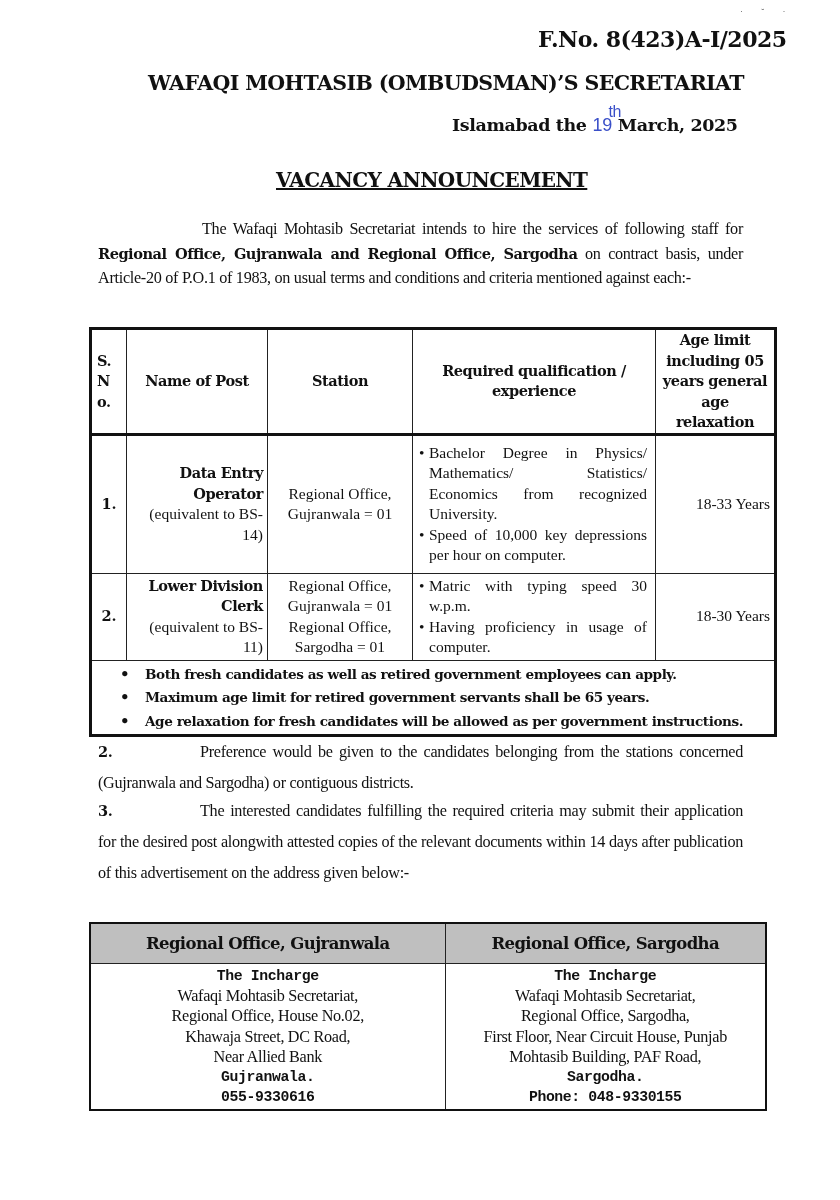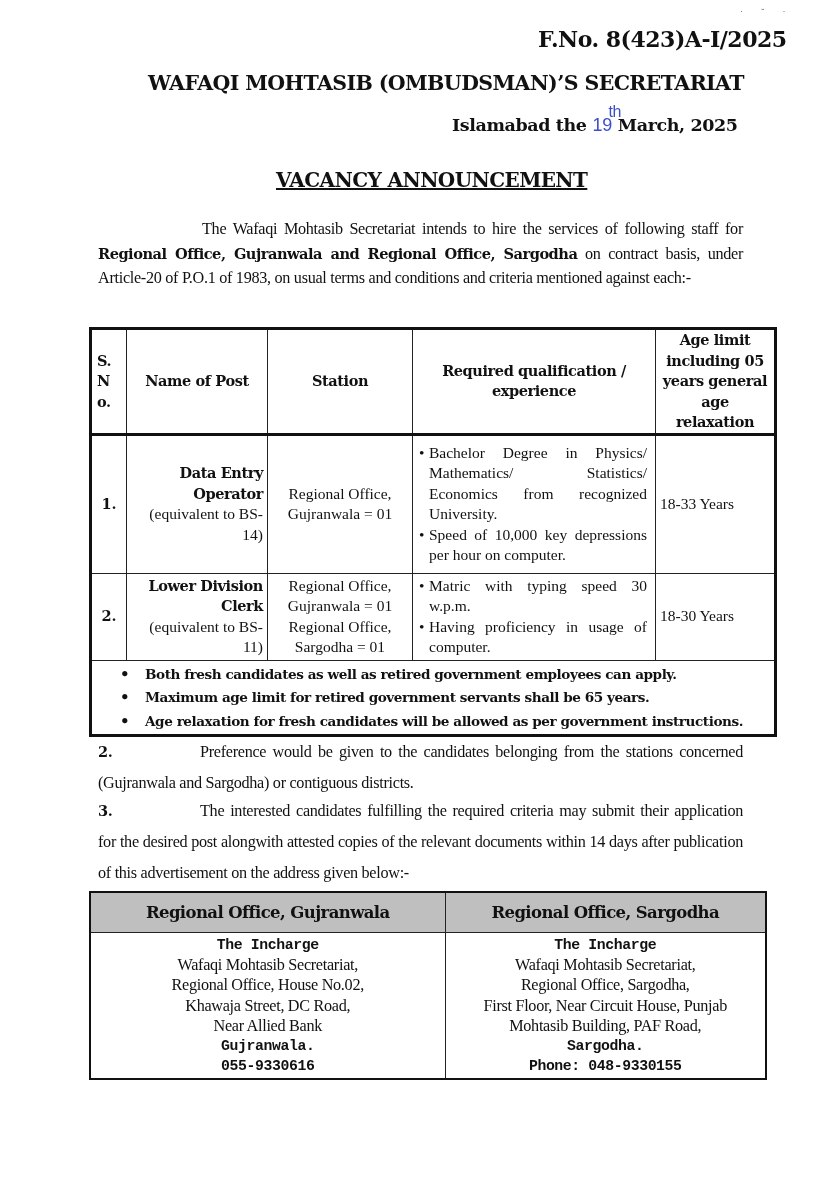--- a/index.html
+++ b/index.html
@@ -25,35 +25,35 @@
   .vt thead tr { border-bottom: 3px solid #111; }
   .vt .c-sno { width: 27px; text-align: left; padding-left: 5px; }
   .vt td.sno { font-weight: bold; font-family: "DejaVu Serif", serif; font-size: 14.5px; text-align: center; padding: 0; }
   .vt td.post { text-align: right; }
   .vt td.post .pn { font-weight: bold; font-family: "DejaVu Serif", serif; font-size: 14.5px; letter-spacing: -0.4px; }
   .vt td.station { text-align: center; }
   .vt td.qual { padding: 2px 8px 2px 6px; }
   .vt td.qual ul { margin: 0; padding: 0; list-style: none; }
   .vt td.qual li { position: relative; padding-left: 10px; text-align: justify; text-align-last: left; }
   .vt td.qual li:before { content: "\2022"; position: absolute; left: 0; top: 0; }
-  .vt td.age { text-align: left; }
+  .vt td.age { text-align: right; }
   .vt tr.r1 td { height: 133px; }
   .vt tr.r2 td { height: 78px; }
   .vt tr.notes td { padding: 2px 0 1px 28px; border-top: 1.5px solid #222; }
   .vt tr.notes ul { margin: 0; padding: 0; list-style: none; }
   .vt tr.notes li { position: relative; padding-left: 25px; font-weight: bold; font-family: "DejaVu Serif", serif; font-size: 13.6px; line-height: 23.5px; letter-spacing: -0.45px; white-space: nowrap; }
   .vt tr.notes li:before { content: "\2022"; position: absolute; left: 0; top: 0; font-size: 15px; }
 
   .para { left: 98px; width: 645px; font-size: 16.2px; line-height: 31px; text-align: justify; letter-spacing: -0.3px; }
   .para .num { font-weight: bold; font-family: "DejaVu Serif", serif; font-size: 14.5px; display: inline-block; width: 102px; }
   .p2 { top: 736px; }
   .p3 { top: 795px; }
 
   
-  .at { left: 89px; top: 891px; width: 676px; border-collapse: collapse; border: 2.5px solid #111; table-layout: fixed; }
+  .at { left: 89px; top: 922px; width: 676px; border-collapse: collapse; border: 2.5px solid #111; table-layout: fixed; }
   .at th, .at td { border: 1.5px solid #222; text-align: center; }
   .at th { background: #bfbfbf; font-weight: bold; font-family: "DejaVu Serif", serif; font-size: 16.5px; height: 37px; letter-spacing: -0.6px; font-weight: bold; }
   .at td { vertical-align: top; padding: 2px 0 2px 0; font-size: 16.2px; line-height: 20.2px; height: 140px; letter-spacing: -0.3px; }
   .at .bold { font-weight: bold; font-family: Liberation Mono, monospace; font-size: 14.8px; letter-spacing: -0.4px; }
   .at td div { white-space: nowrap; }
 </style>
 </head>
 <body>
 
 <div class="abs specks">· ˘ ·</div>

